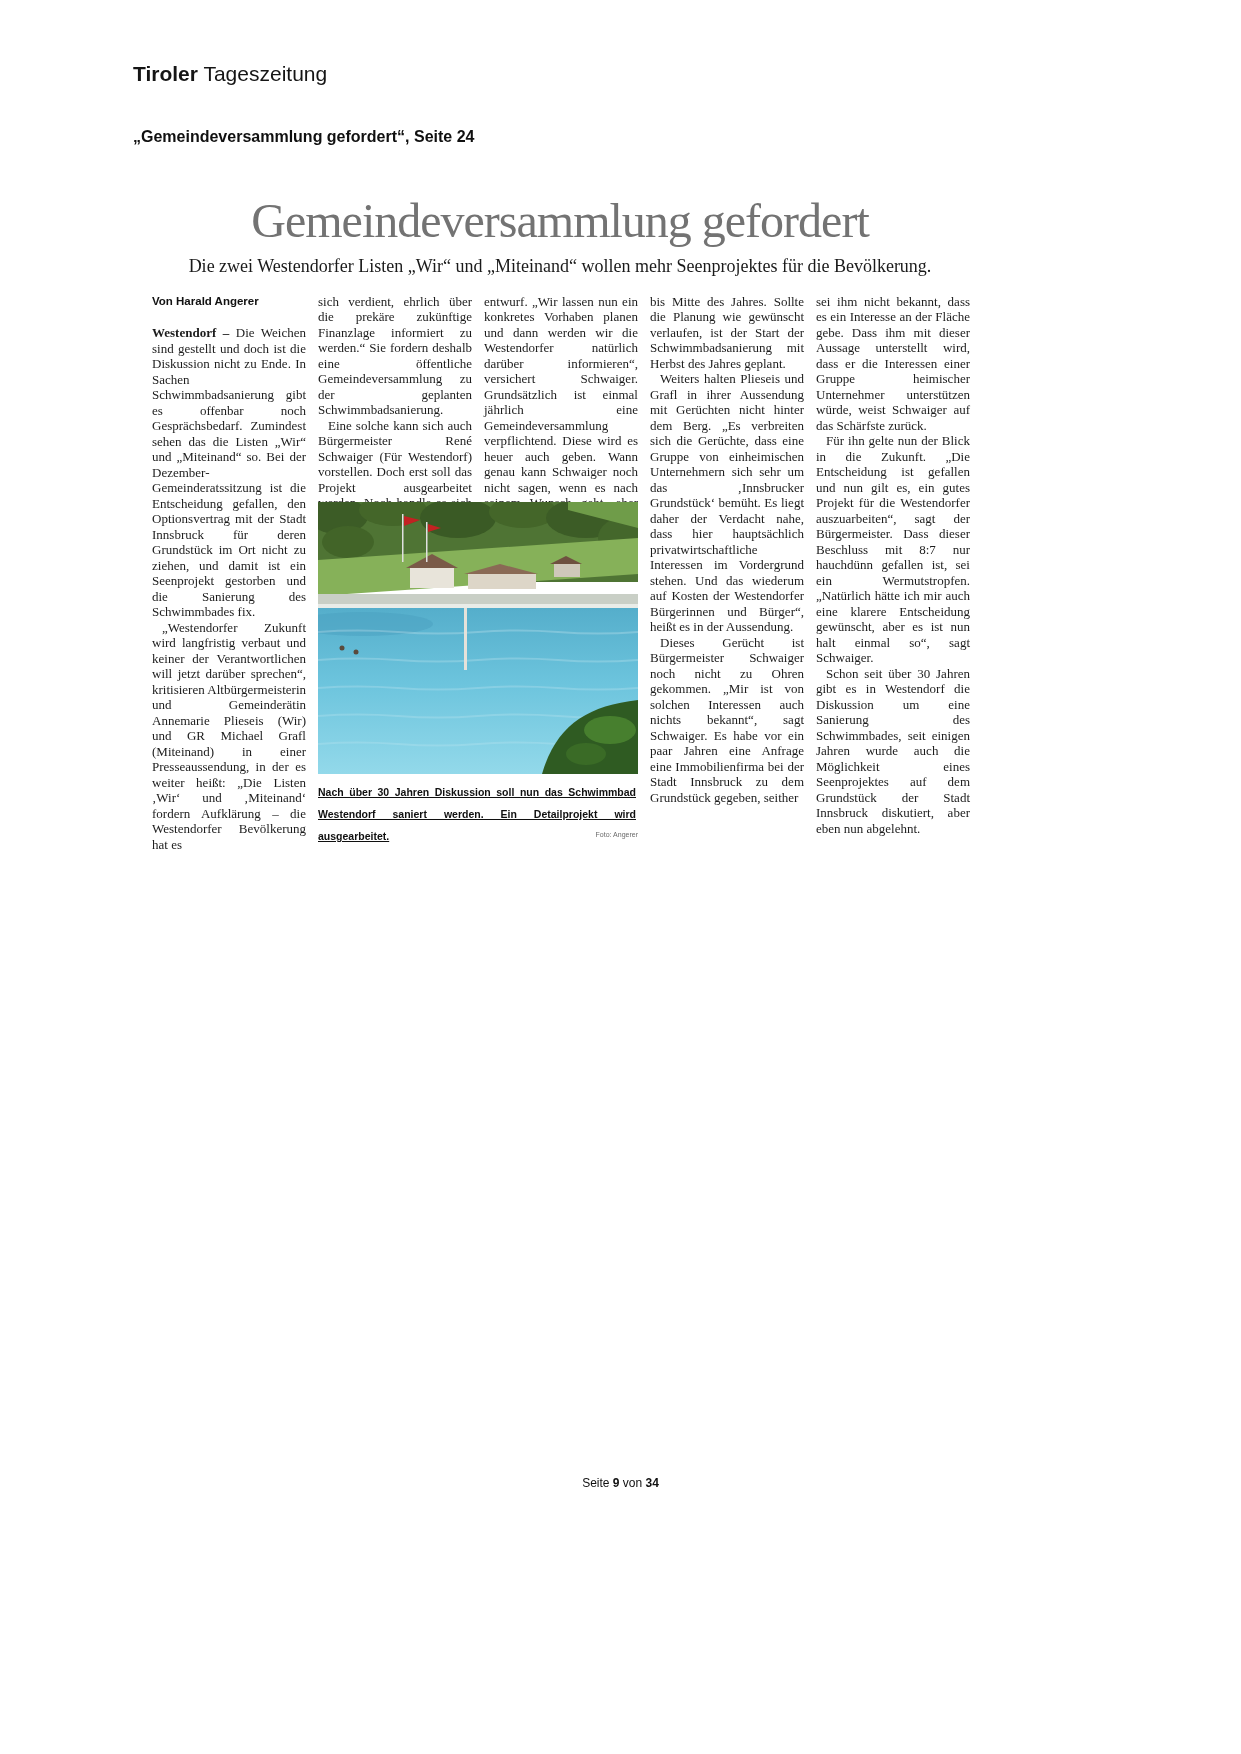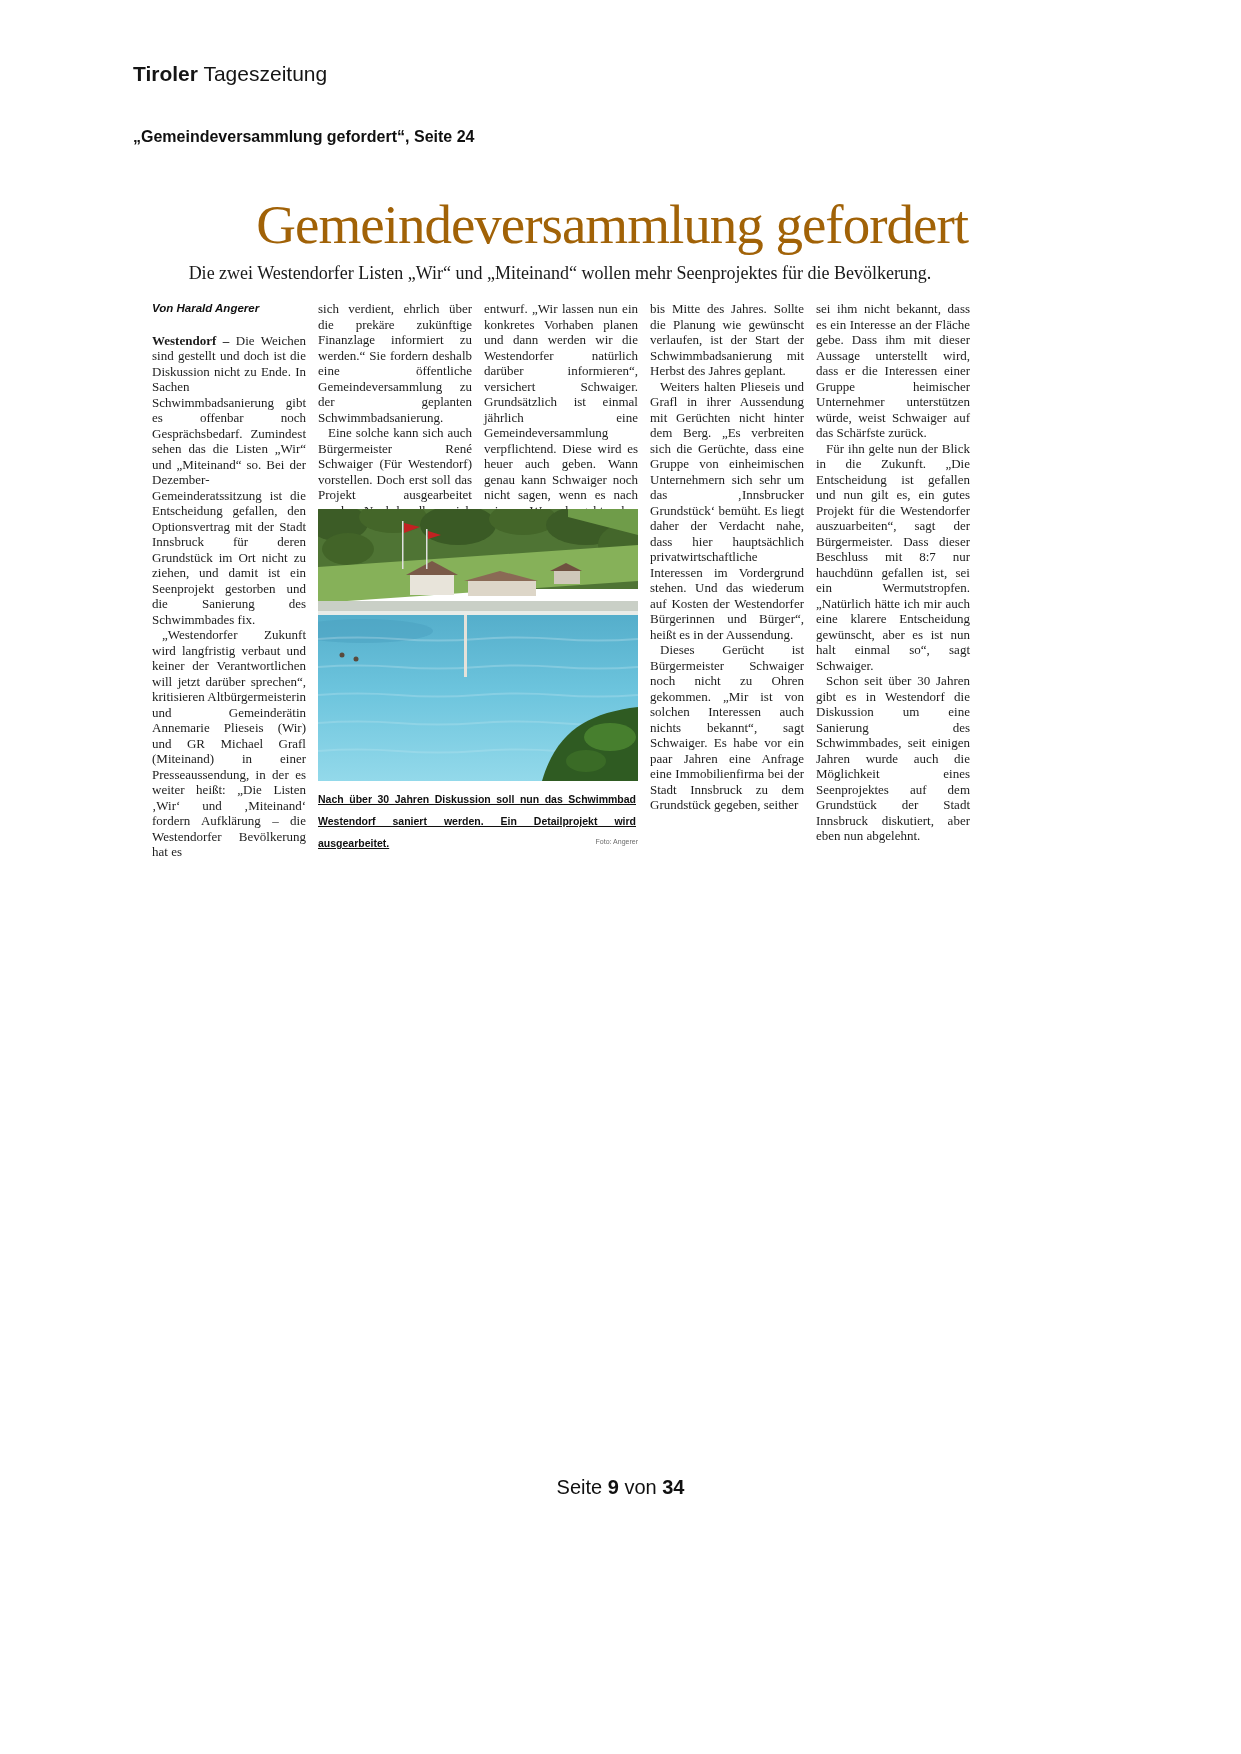--- a/index.html
+++ b/index.html
@@ -2,37 +2,37 @@
 <html><head>
 <meta charset="utf-8">
 <style>
   html,body{margin:0;padding:0;background:#fff;}
   .page{position:relative;width:1241px;height:1560px;background:#ffffff;overflow:hidden;
         font-family:"Liberation Sans",sans-serif;color:#111;}
   .masthead{position:absolute;left:133px;top:62px;font-size:21px;color:#151515;}
   .masthead .bold{font-weight:bold;}
   .clip-title{position:absolute;left:133px;top:128px;font-size:16px;font-weight:bold;color:#101010;}
   .article{position:absolute;left:152px;top:196px;width:816px;}
-  .headline{margin:0;font-family:"Liberation Serif",serif;font-weight:normal;font-size:55px;
-            line-height:1.06;text-align:right;letter-spacing:-1px;color:#a16207;white-space:nowrap;}
+  .headline{margin:0;font-family:"Liberation Serif",serif;font-weight:normal;font-size:48px;
+            line-height:1.06;text-align:center;letter-spacing:-1px;color:#737373;white-space:nowrap;}
   .subhead{margin-top:9px;font-family:"Liberation Serif",serif;font-size:18px;text-align:center;color:#1a1a1a;}
   .body{position:relative;margin-top:17px;display:flex;gap:12px;min-height:560px;}
   .col{width:154px;flex:0 0 154px;font-family:"Liberation Serif",serif;font-size:13px;
        line-height:15.5px;text-align:justify;color:#1c1c1c;}
   .col p{margin:0;}
   .col p.indent{text-indent:10px;}
   .byline{font-family:"Liberation Sans",sans-serif;font-size:11.5px;font-weight:bold;
-          margin-bottom:16px;color:#111;font-style:italic;}
+          margin-bottom:16px;color:#111;}
   .lead{font-weight:bold;}
   .photo-block{position:absolute;left:166px;top:208px;width:320px;}
   .photo{display:block;width:320px;height:272px;}
   .caption{margin-top:7px;font-family:"Liberation Sans",sans-serif;font-size:10.5px;font-weight:bold;
            line-height:22px;text-align:justify;position:relative;color:#101010;padding-right:2px;text-decoration:underline;}
   .credit{position:absolute;right:0;bottom:1px;font-size:7px;color:#6a6a6a;font-weight:normal;}
-  .footer{position:absolute;top:1476px;left:0;width:100%;text-align:center;font-size:20px;color:#101010;}
+  .footer{position:absolute;top:1476px;left:0;width:100%;text-align:center;font-size:12px;color:#101010;}
   .footer b{font-weight:bold;}
 </style>
 </head>
 <body>
 
 <div class="page">
 
   <div class="masthead">
     <span class="bold">Tiroler</span><span> Tageszeitung</span>
   </div>

